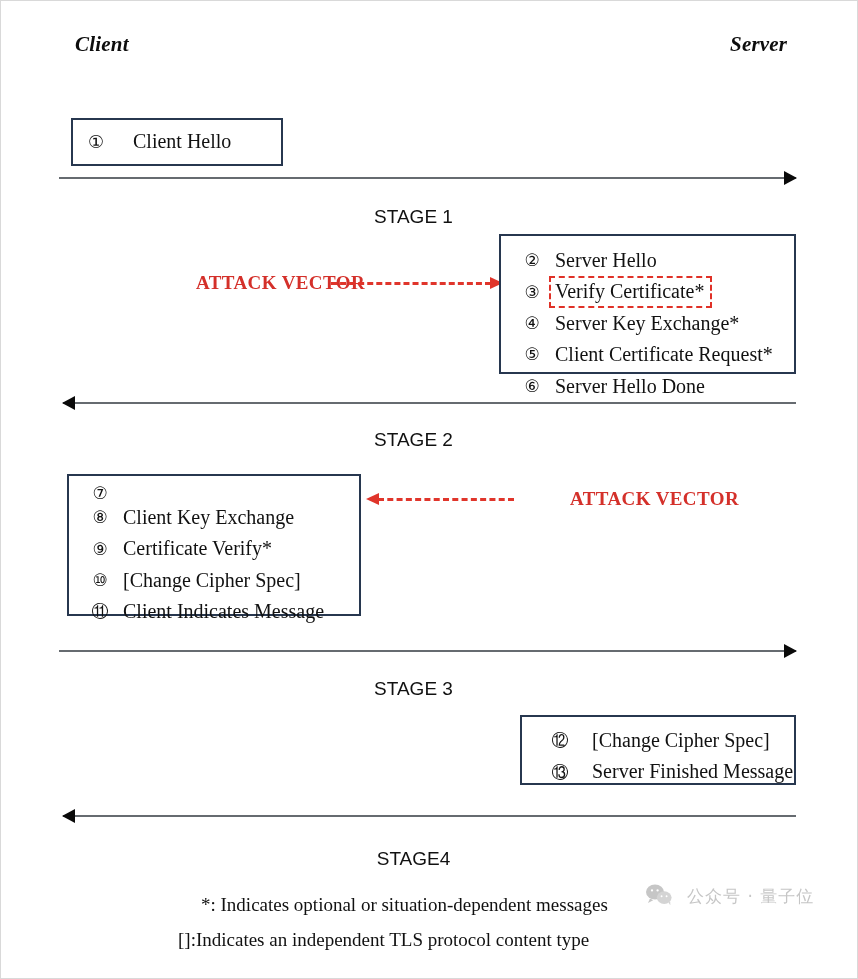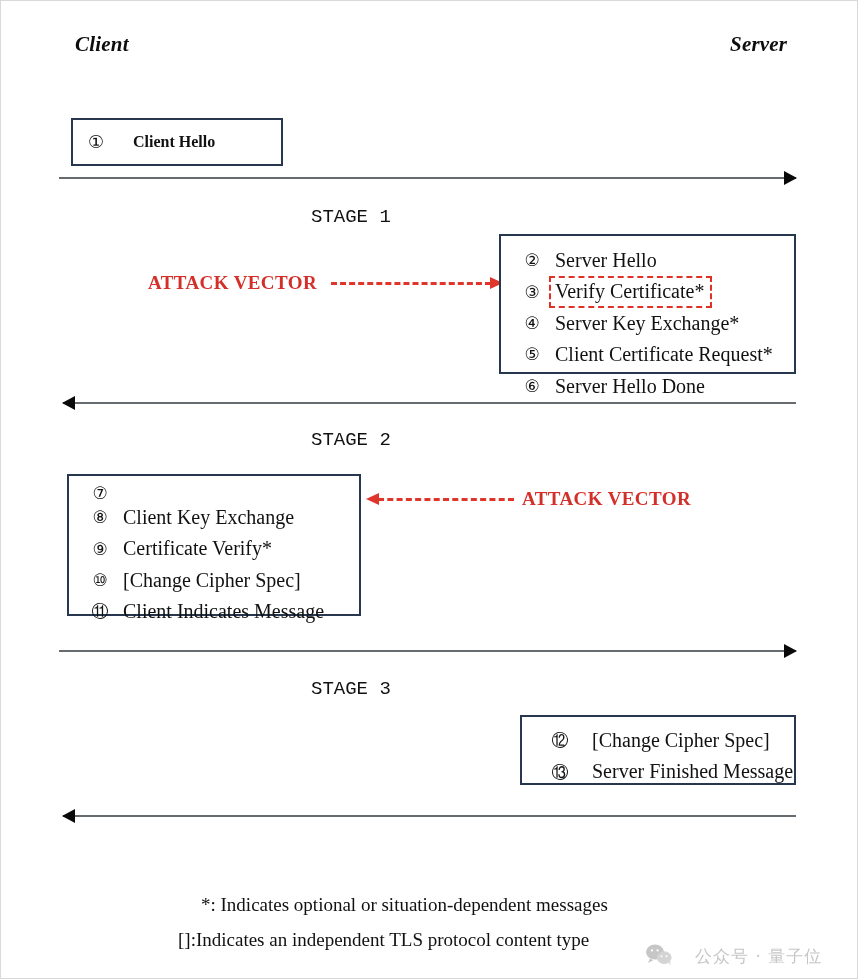--- a/index.html
+++ b/index.html
@@ -71,21 +71,21 @@
   .msg-text.highlight {
     border-color: #e03127;
   }
 
   
   #box-client-hello {
     left: 70px; top: 117px; width: 212px; height: 48px;
     display: flex; align-items: center;
   }
   #box-client-hello .msg-num { width: 46px; flex: 0 0 46px; font-size: 18px; }
-  #box-client-hello .msg-text { font-size: 16px; padding-left: 12px; font-weight: bold; }
+  #box-client-hello .msg-text { font-size: 20px; padding-left: 12px; }
 
   #box-server-stage1 {
     left: 498px; top: 233px; width: 297px; height: 140px;
     padding: 9px 0 0 14px;
   }
   #box-client-stage2 {
     left: 66px; top: 473px; width: 294px; height: 142px;
     padding: 9px 0 0 14px;
   }
   #box-server-stage3 {
@@ -122,39 +122,41 @@
     border-right: 13px solid #0a0a0a;
   }
   #arrow-stage1 { left: 58px; width: 737px; top: 170px; }
   #arrow-stage2 { left: 62px; width: 733px; top: 395px; }
   #arrow-stage3 { left: 58px; width: 737px; top: 643px; }
   #arrow-stage4 { left: 62px; width: 733px; top: 808px; }
 
   
   .stage-label {
     position: absolute;
-    font-family: Liberation Mono, monospace;
+    font-family: Liberation Sans, sans-serif;
     font-size: 19px;
     color: #111111;
     white-space: nowrap;
+    text-align: center;
   }
   #stage-1 { left: 310px; top: 205px; width: 205px; }
   #stage-2 { left: 310px; top: 428px; width: 205px; }
   #stage-3 { left: 310px; top: 677px; width: 205px; }
   #stage-4 { left: 310px; top: 847px; width: 205px; }
 
   
   .attack-label {
     position: absolute;
     font-family: "Liberation Serif", "DejaVu Serif", serif;
     font-weight: bold;
     font-size: 19px;
     color: #d4302a;
     letter-spacing: 0.4px;
     white-space: nowrap;
+    margin-left: 48px;
   }
   #attack-label-1 { left: 147px; top: 271px; }
   #attack-label-2 { left: 521px; top: 487px; }
 
   .attack-arrow {
     position: absolute;
     height: 12px;
   }
   .attack-arrow .dash {
     position: absolute;
@@ -184,24 +186,24 @@
     font-size: 19px;
     color: #111111;
     white-space: nowrap;
   }
   #footnote-1 { left: 200px; top: 893px; }
   #footnote-2 { left: 177px; top: 928px; }
 
   
   #watermark {
     position: absolute;
-    left: 645px; top: 943px;
+    left: 645px; top: 883px;
     display: flex;
     align-items: center;
-    gap: 23px;
+    gap: 15px;
     color: #c6c6c6;
   }
   #watermark .wm-text {
     font-family: "DejaVu Sans", sans-serif;
     font-size: 17px;
     color: #c6c6c6;
     letter-spacing: 1px;
     white-space: nowrap;
   }
   #watermark .wm-icon { display: block; }
@@ -308,20 +310,21 @@
         <span class="msg-num">⑬</span>
         <span class="msg-text">Server Finished Message</span>
       </li>
     </ul>
   </div>
 
   <div class="flow-arrow left" id="arrow-stage4">
     <div class="shaft"></div>
     <div class="head"></div>
   </div>
+  <div class="stage-label" id="stage-4">STAGE4</div>
 
   <div class="footnote" id="footnote-1">*: Indicates optional or situation-dependent messages</div>
   <div class="footnote" id="footnote-2">[]:Indicates an independent TLS protocol content type</div>
 
   <div id="watermark">
     <span class="wm-icon">
       <svg width="26" height="21" viewBox="0 0 26 21" aria-hidden="true">
         <ellipse cx="9" cy="8" rx="9" ry="7.6" fill="#c6c6c6"></ellipse>
         <path d="M4 14.6 L2 19 L7.2 16.2 Z" fill="#c6c6c6"></path>
         <ellipse cx="18.2" cy="13.6" rx="7.4" ry="6.3" fill="#d4d4d4"></ellipse>

